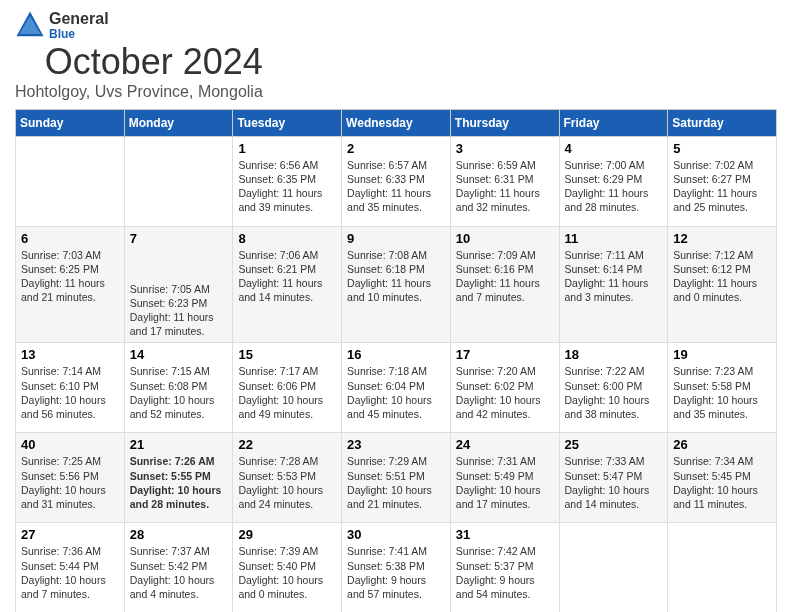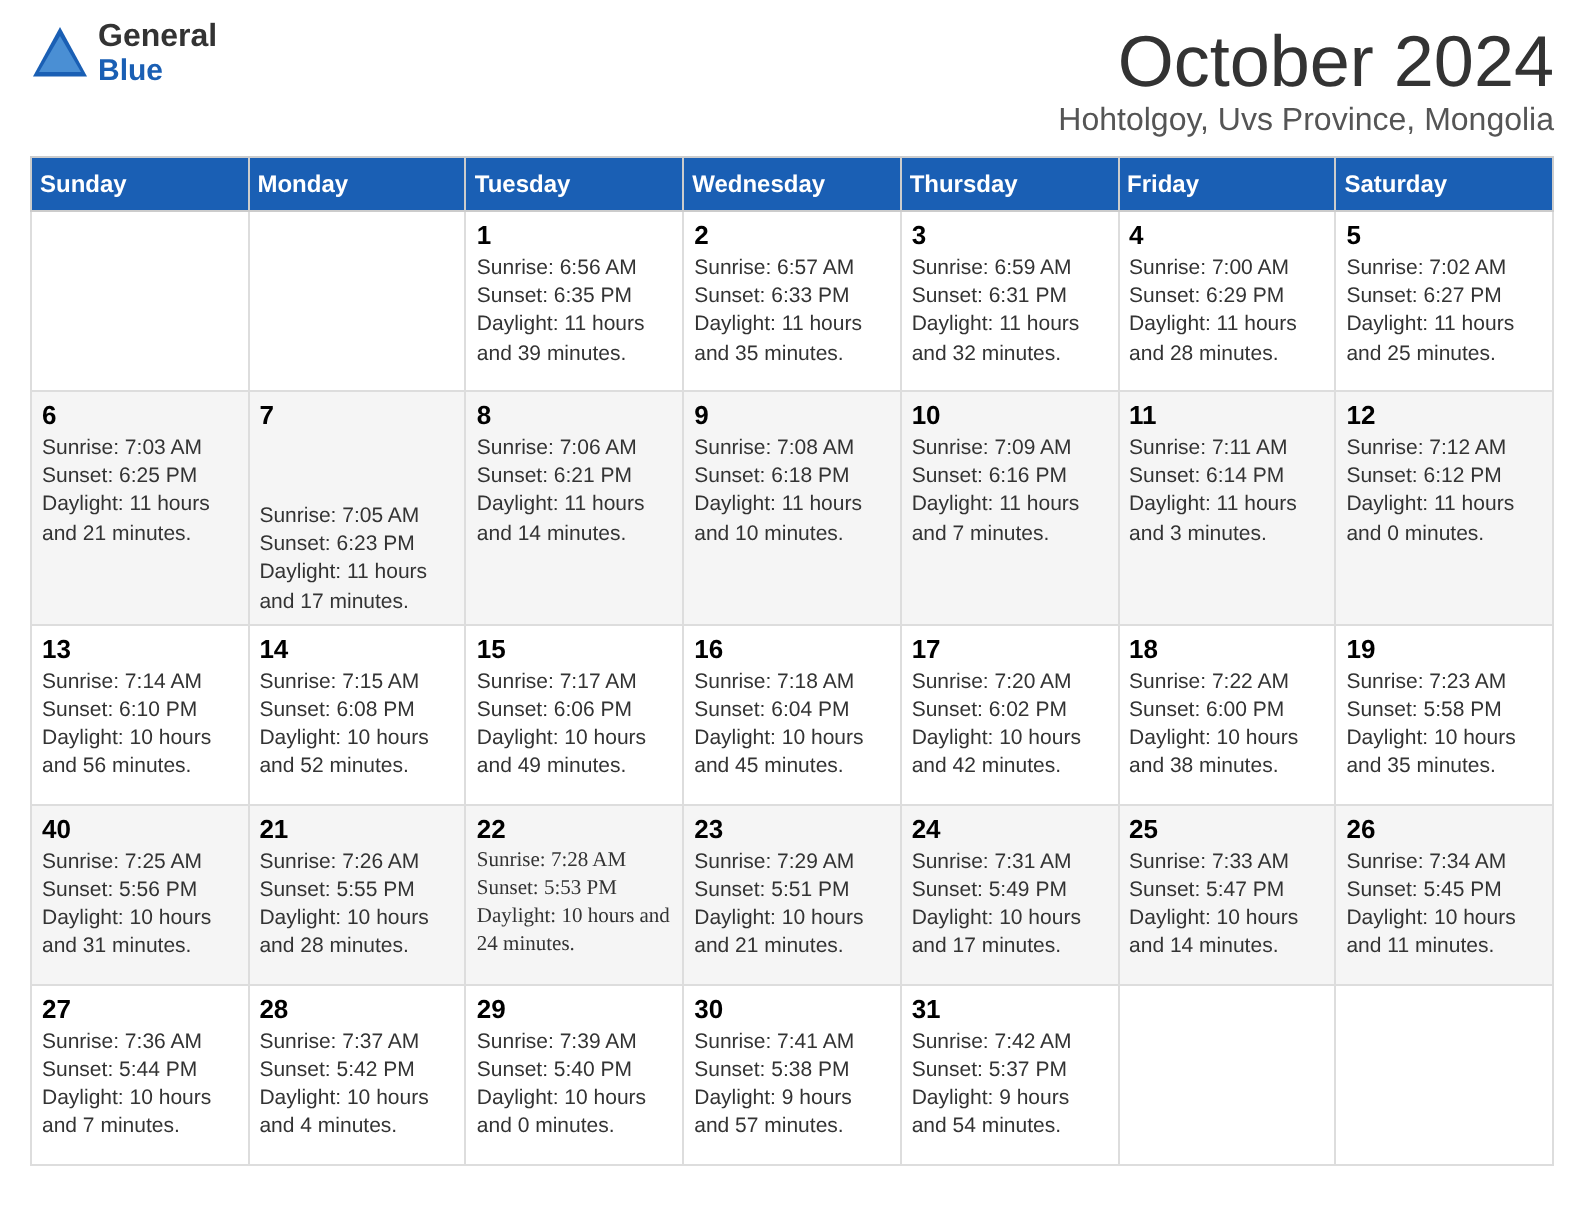--- a/index.html
+++ b/index.html
@@ -1,22 +1,22 @@
 <!DOCTYPE html>
 <html><head>
   <meta charset="utf-8">
   <style>
     * { box-sizing: border-box; margin: 0; padding: 0; }
     body { font-family: Arial, sans-serif; background: #fff; width: 792px; min-height: 612px; }
     .container { width: 792px; padding: 10px 15px; }
-    .header { display: flex; justify-content: space-between; align-items: flex-start; margin-bottom: 8px; }
+    .header { display: flex; justify-content: space-between; align-items: flex-start; margin-bottom: 8px; flex-direction: column; }
     .logo { display: flex; align-items: center; }
     .logo-text { display: flex; flex-direction: column; line-height: 1.1; }
     .logo-general { font-size: 16px; font-weight: bold; color: #333; }
-    .logo-blue { font-size: 15px; font-weight: bold; color: #1a5fb4; }
+    .logo-blue { font-size: 12px; font-weight: bold; color: #1a5fb4; }
     .logo-icon { width: 30px; height: 30px; margin-right: 4px; }
     .title-block { text-align: right; }
     .month-title { font-size: 36px; font-weight: 400; color: #333; }
     .location { font-size: 16px; color: #555; }
     table { width: 100%; border-collapse: collapse; font-size: 11px; }
     thead tr { background-color: #1a5fb4; color: white; margin-top: 24px; }
     thead th { padding: 6px 4px; text-align: left; font-size: 12px; font-weight: bold; border: 1px solid #ccc; }
     tbody tr { background: #fff; }
     tbody tr:nth-child(even) { background: #f5f5f5; }
     td { padding: 4px 5px; vertical-align: top; border: 1px solid #ddd; width: calc(100%/7); min-height: 80px; height: 90px; }
@@ -183,27 +183,27 @@
         </tr>
         <tr>
           <td>
             <span class="day-num">40</span>
             <div class="cell-text" style="white-space: pre-line;">Sunrise: 7:25 AM
 Sunset: 5:56 PM
 Daylight: 10 hours and 31 minutes.</div>
           </td>
           <td>
             <span class="day-num">21</span>
-            <div class="cell-text" style="white-space: pre-line;">Sunrise: 7:26 AM
+            <div class="cell-text" style="white-space: pre-line; font-weight: bold;">Sunrise: 7:26 AM
 Sunset: 5:55 PM
 Daylight: 10 hours and 28 minutes.</div>
           </td>
           <td>
             <span class="day-num">22</span>
-            <div class="cell-text" style="white-space: pre-line; font-family: Liberation Serif, serif;">Sunrise: 7:28 AM
+            <div class="cell-text" style="white-space: pre-line;">Sunrise: 7:28 AM
 Sunset: 5:53 PM
 Daylight: 10 hours and 24 minutes.</div>
           </td>
           <td>
             <span class="day-num">23</span>
             <div class="cell-text" style="white-space: pre-line;">Sunrise: 7:29 AM
 Sunset: 5:51 PM
 Daylight: 10 hours and 21 minutes.</div>
           </td>
           <td>

